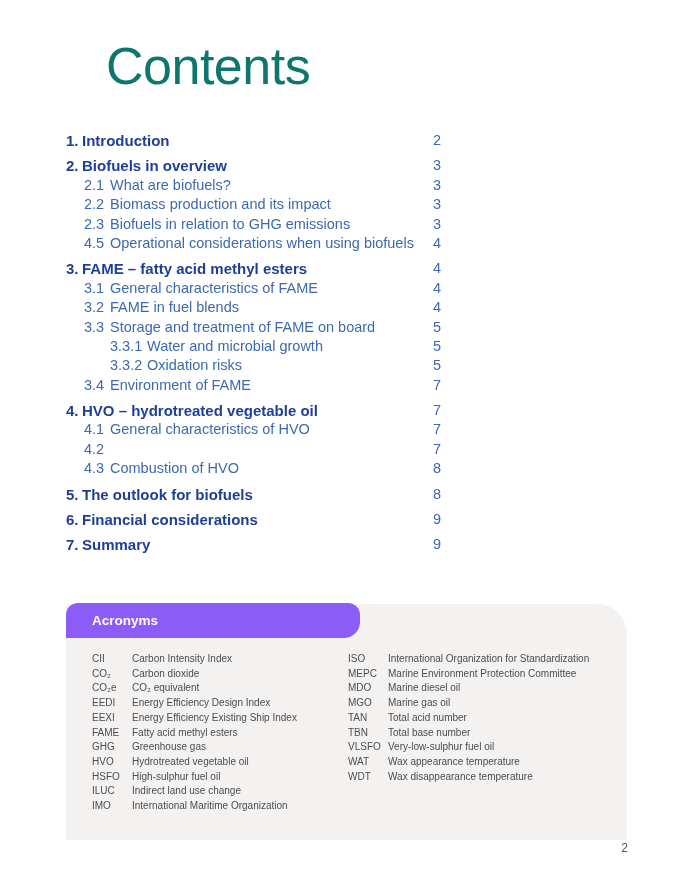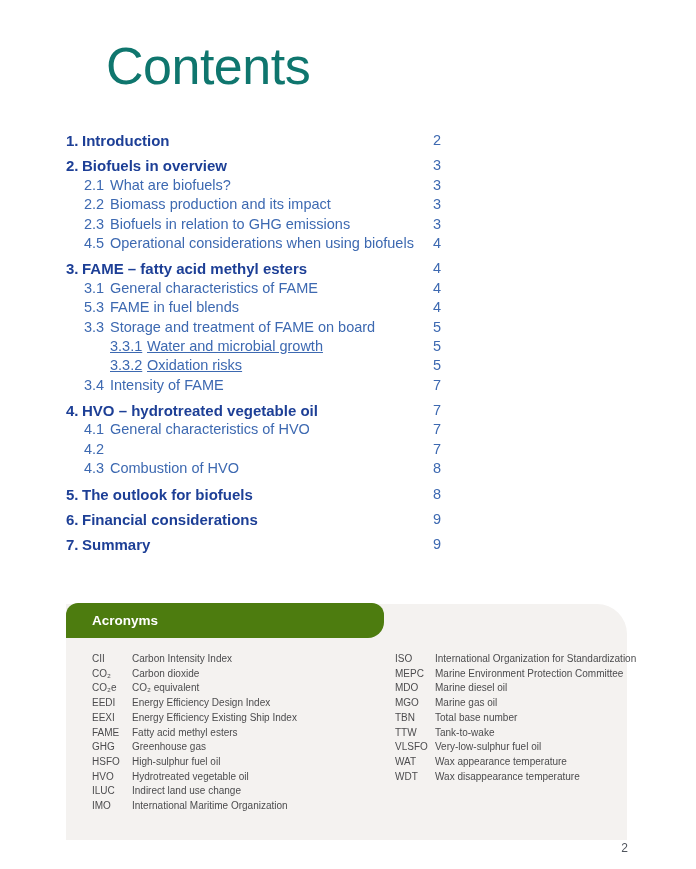--- a/index.html
+++ b/index.html
@@ -24,49 +24,49 @@
     position:relative;display:flex;align-items:baseline;
     height:19.4px;font-size:14.5px;color:#3d69b1;
     white-space:nowrap;cursor:pointer;
   }
   .toc-row.sec{margin-top:6px;}
   .toc-row.first{margin-top:0;}
   .toc-row.lvl1{font-weight:bold;color:#1d3f96;font-size:15px;}
   .toc-row.lvl1 .toc-num{width:16px;}
   .toc-row.lvl2{padding-left:18px;}
   .toc-row.lvl2 .toc-num{width:26px;}
-  .toc-row.lvl3{padding-left:44px;text-decoration:underline;}
+  .toc-row.lvl3{padding-left:44px;}
   .toc-row.lvl3 .toc-num{width:37px;}
   .toc-num{flex:none;}
   .toc-title{flex:none;}
   .toc-page{
     position:absolute;left:367px;top:0;
     font-weight:normal;font-size:14.5px;color:#3d69b1;
   }
 
   
   .acronyms-panel{
     position:absolute;left:66px;top:604px;
     width:561px;height:236px;
     background:#f4f2f0;
     border-radius:0 30px 0 0;
   }
   .acronyms-tab{
     position:absolute;left:66px;top:603px;
-    width:318px;height:35px;
-    background:#4d7c0f;
+    width:294px;height:35px;
+    background:#8b5cf6;
     border-radius:12px 12px 16px 0;
   }
   .acronyms-tab .tab-label{
     display:block;padding-left:26px;line-height:35px;
     color:#ffffff;font-weight:bold;font-size:13.5px;
   }
   .acr-cols{
     position:absolute;left:92px;top:652px;
-    display:flex;align-items:flex-start;gap:47px;
+    display:flex;align-items:flex-start;
   }
   .acr-col{display:block;}
   .acr-col.left{width:256px;}
   .acr-col.right{width:260px;}
   .acr-row{display:flex;font-size:10px;line-height:14.7px;color:#4c4c4e;white-space:nowrap;}
   .acr-key{flex:none;width:40px;}
   .acr-val{flex:none;}
 
   
   .footer-page{
@@ -116,42 +116,42 @@
       <span class="toc-num">3.</span>
       <span class="toc-title">FAME – fatty acid methyl esters</span>
       <span class="toc-page">4</span>
     </div>
     <div class="toc-row lvl2">
       <span class="toc-num">3.1</span>
       <span class="toc-title">General characteristics of FAME</span>
       <span class="toc-page">4</span>
     </div>
     <div class="toc-row lvl2">
-      <span class="toc-num">5.3</span>
+      <span class="toc-num">3.2</span>
       <span class="toc-title">FAME in fuel blends</span>
       <span class="toc-page">4</span>
     </div>
     <div class="toc-row lvl2">
       <span class="toc-num">3.3</span>
       <span class="toc-title">Storage and treatment of FAME on board</span>
       <span class="toc-page">5</span>
     </div>
     <div class="toc-row lvl3">
       <span class="toc-num">3.3.1</span>
       <span class="toc-title">Water and microbial growth</span>
       <span class="toc-page">5</span>
     </div>
     <div class="toc-row lvl3">
       <span class="toc-num">3.3.2</span>
       <span class="toc-title">Oxidation risks</span>
       <span class="toc-page">5</span>
     </div>
     <div class="toc-row lvl2">
       <span class="toc-num">3.4</span>
-      <span class="toc-title">Intensity of FAME</span>
+      <span class="toc-title">Environment of FAME</span>
       <span class="toc-page">7</span>
     </div>
     <div class="toc-row lvl1 sec">
       <span class="toc-num">4.</span>
       <span class="toc-title">HVO – hydrotreated vegetable oil</span>
       <span class="toc-page">7</span>
     </div>
     <div class="toc-row lvl2">
       <span class="toc-num">4.1</span>
       <span class="toc-title">General characteristics of HVO</span>
@@ -212,28 +212,28 @@
       </div>
       <div class="acr-row">
         <span class="acr-key">FAME</span>
         <span class="acr-val">Fatty acid methyl esters</span>
       </div>
       <div class="acr-row">
         <span class="acr-key">GHG</span>
         <span class="acr-val">Greenhouse gas</span>
       </div>
       <div class="acr-row">
+        <span class="acr-key">HVO</span>
+        <span class="acr-val">Hydrotreated vegetable oil</span>
+      </div>
+      <div class="acr-row">
         <span class="acr-key">HSFO</span>
         <span class="acr-val">High-sulphur fuel oil</span>
       </div>
       <div class="acr-row">
-        <span class="acr-key">HVO</span>
-        <span class="acr-val">Hydrotreated vegetable oil</span>
-      </div>
-      <div class="acr-row">
         <span class="acr-key">ILUC</span>
         <span class="acr-val">Indirect land use change</span>
       </div>
       <div class="acr-row">
         <span class="acr-key">IMO</span>
         <span class="acr-val">International Maritime Organization</span>
       </div>
     </div>
     <div class="acr-col right">
       <div class="acr-row">
@@ -246,28 +246,28 @@
       </div>
       <div class="acr-row">
         <span class="acr-key">MDO</span>
         <span class="acr-val">Marine diesel oil</span>
       </div>
       <div class="acr-row">
         <span class="acr-key">MGO</span>
         <span class="acr-val">Marine gas oil</span>
       </div>
       <div class="acr-row">
+        <span class="acr-key">TAN</span>
+        <span class="acr-val">Total acid number</span>
+      </div>
+      <div class="acr-row">
         <span class="acr-key">TBN</span>
         <span class="acr-val">Total base number</span>
       </div>
       <div class="acr-row">
-        <span class="acr-key">TTW</span>
-        <span class="acr-val">Tank-to-wake</span>
-      </div>
-      <div class="acr-row">
         <span class="acr-key">VLSFO</span>
         <span class="acr-val">Very-low-sulphur fuel oil</span>
       </div>
       <div class="acr-row">
         <span class="acr-key">WAT</span>
         <span class="acr-val">Wax appearance temperature</span>
       </div>
       <div class="acr-row">
         <span class="acr-key">WDT</span>
         <span class="acr-val">Wax disappearance temperature</span>

